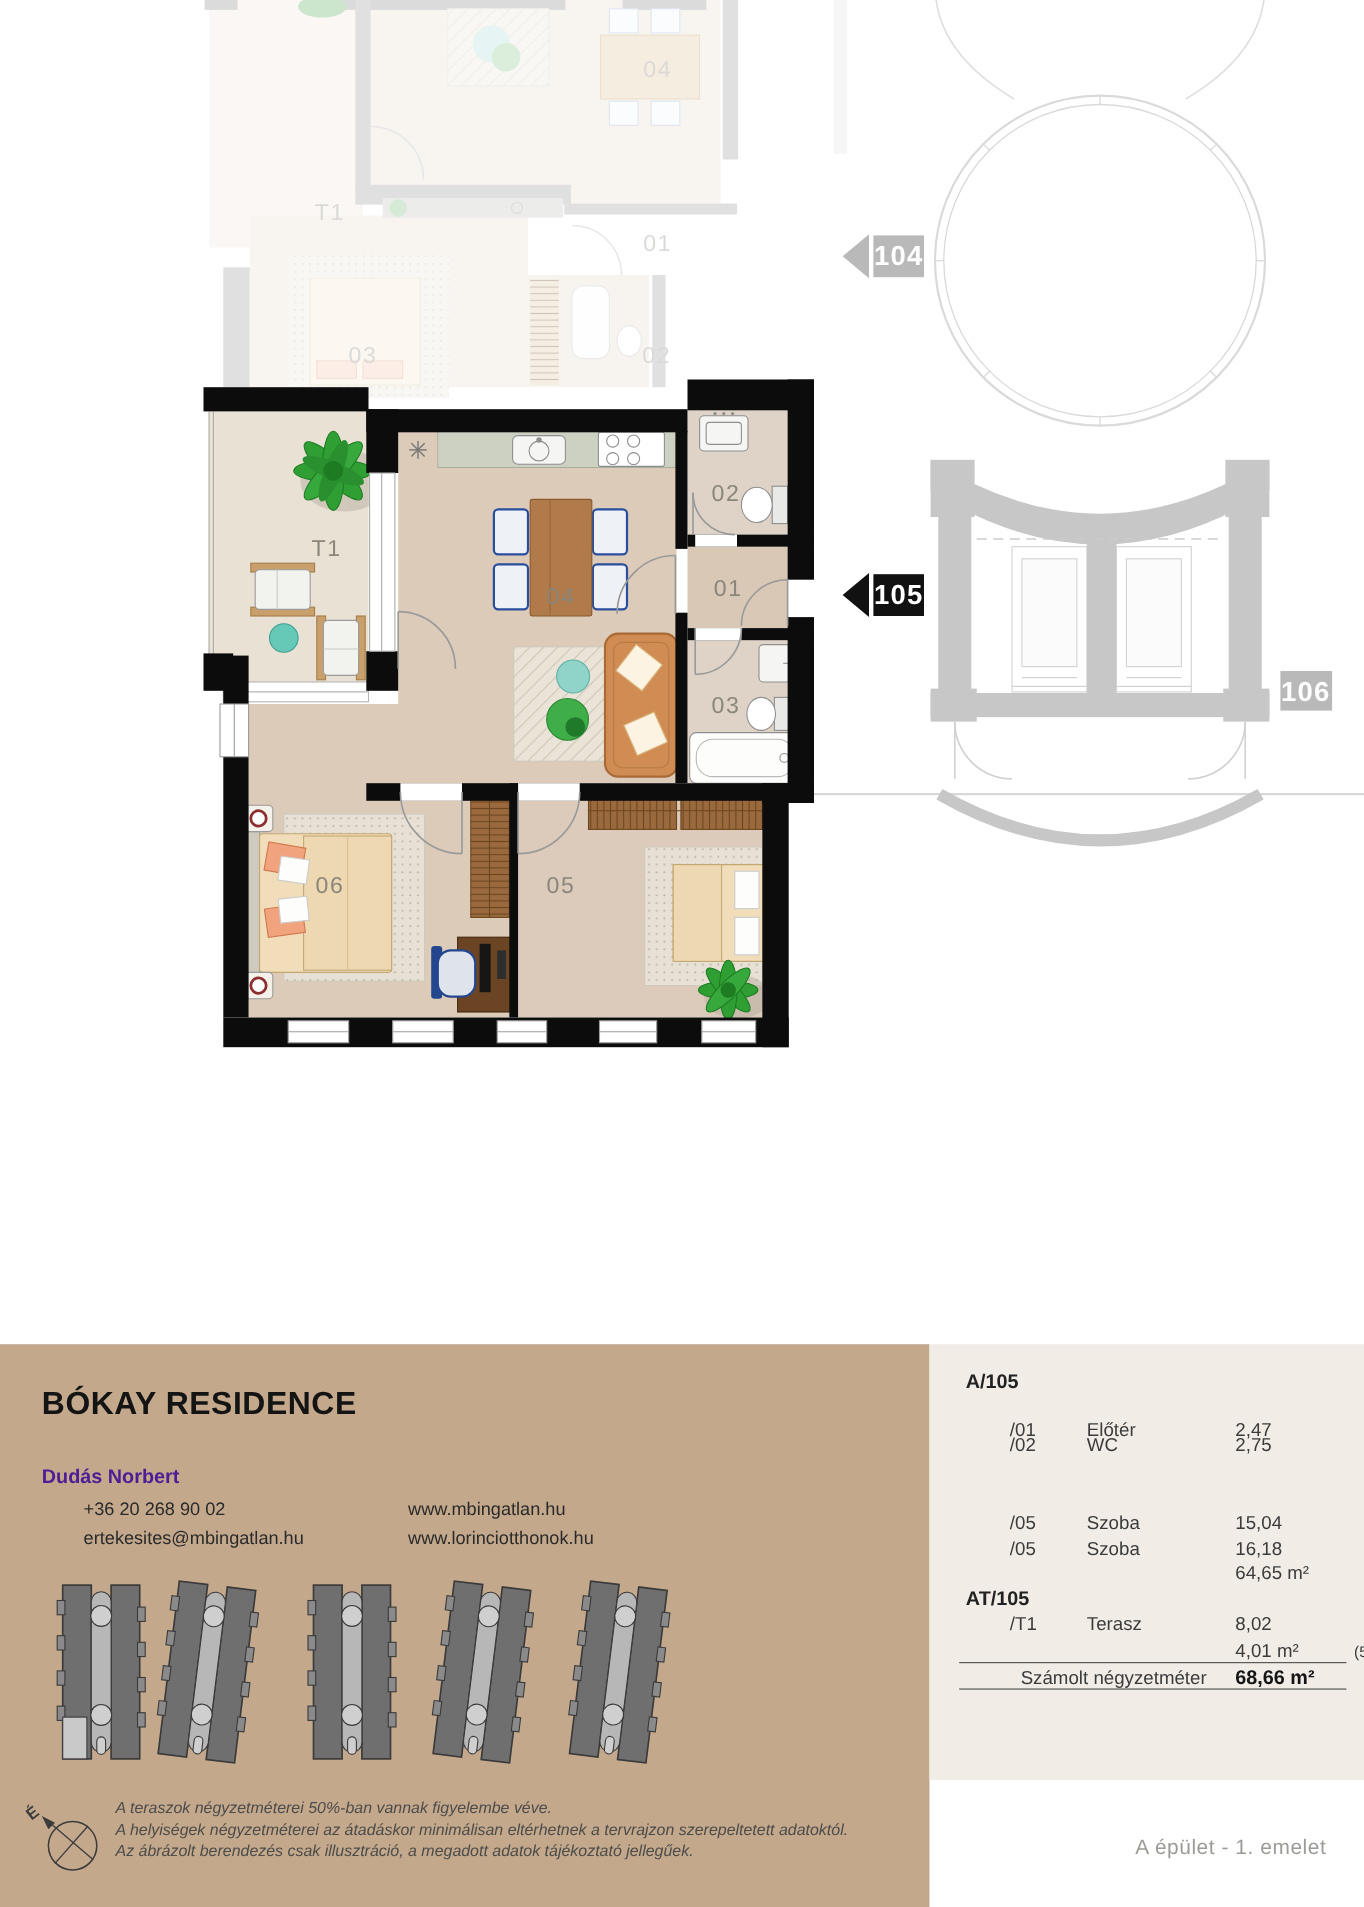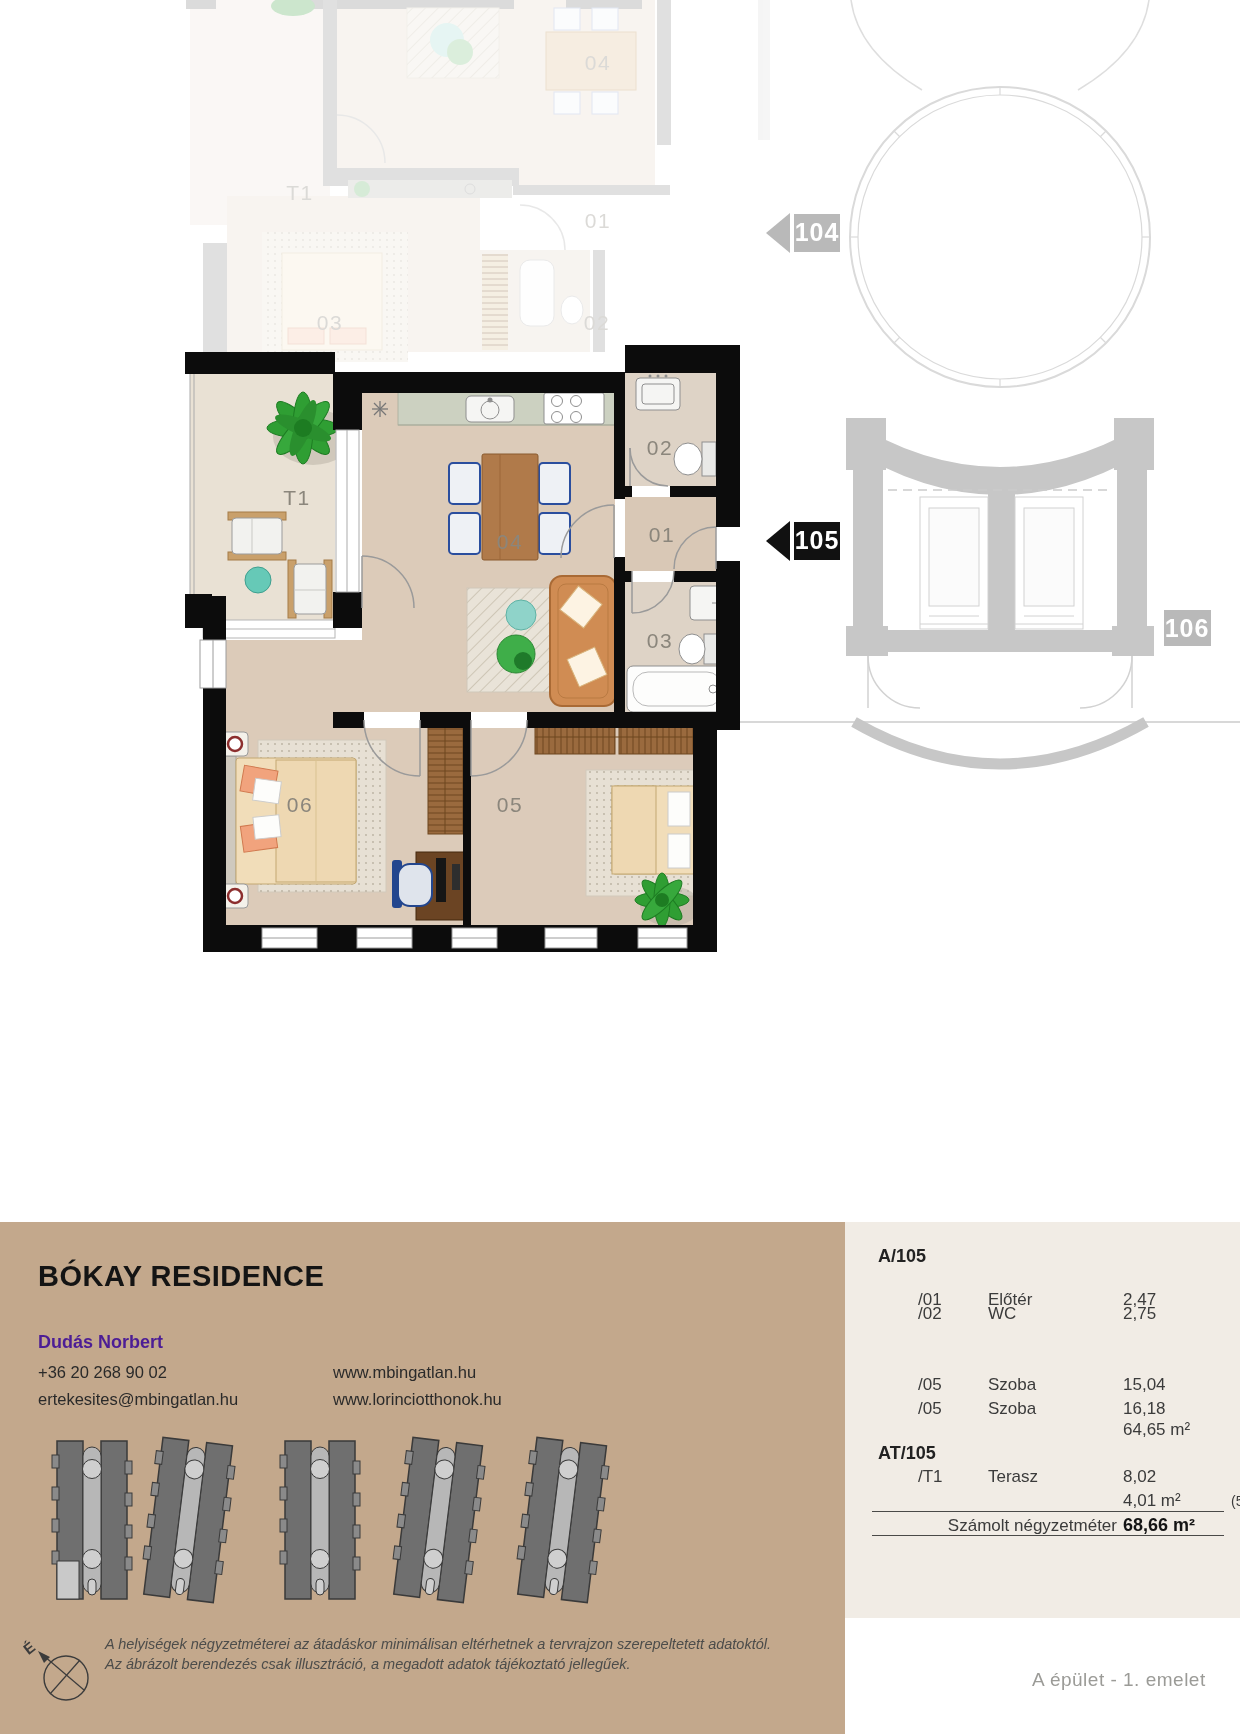--- a/index.html
+++ b/index.html
@@ -8,39 +8,39 @@
   .page{position:absolute;inset:0;}
   svg text{font-family:"Liberation Sans","DejaVu Sans",sans-serif;}
   .room-lbl{fill:#8b867c;font-size:21px;letter-spacing:1.5px;}
   .marker-txt{fill:#ffffff;font-size:25px;font-weight:bold;letter-spacing:1px;}
   
   .bottom{position:absolute;left:0;top:1222px;width:1240px;height:512px;}
   .panel-left{position:absolute;left:0;top:0;width:845px;height:512px;background:#c3a88c;}
   .panel-right{position:absolute;left:845px;top:0;width:395px;height:396px;background:#f1ece5;}
   .title{position:absolute;left:38px;top:38px;font-size:29px;font-weight:800;color:#141414;letter-spacing:.5px;}
   .agent{position:absolute;left:38px;top:110px;font-size:18px;font-weight:bold;color:#4c1d95;}
-  .contact{position:absolute;font-size:16.5px;color:#2a2a2a;}
+  .contact{position:absolute;font-size:16.5px;color:#2a2a2a;margin-left:38px;}
   .c-phone{left:38px;top:141px;}
   .c-email{left:38px;top:168px;}
   .c-web1{left:333px;top:141px;}
   .c-web2{left:333px;top:168px;}
   .buildings{position:absolute;left:40px;top:213px;}
   .compass{position:absolute;left:22px;top:412px;}
   .disclaimer{position:absolute;left:105px;top:413px;font-size:14.5px;line-height:19.5px;
               font-style:italic;color:#4c4c4a;}
   
   .t-head{position:absolute;left:33px;font-size:18px;font-weight:bold;color:#222;}
   .t-row{position:absolute;left:0;width:395px;height:22px;font-size:17px;color:#3b3b3b;}
   .t-code{position:absolute;left:73px;}
   .t-name{position:absolute;left:143px;}
   .t-val{position:absolute;left:278px;}
   .t-sub{position:absolute;left:278px;font-size:17px;color:#3b3b3b;}
   .t-note{position:absolute;left:343px;font-size:14px;color:#3b3b3b;margin-left:43px;}
   .t-rule{position:absolute;left:27px;width:352px;height:0;border-top:1.6px solid #4a4a48;}
-  .t-total-label{position:absolute;left:42px;width:230px;text-align:right;font-size:17px;color:#3b3b3b;}
+  .t-total-label{position:absolute;left:22px;width:230px;text-align:right;font-size:17px;color:#3b3b3b;}
   .t-total-val{position:absolute;left:278px;font-size:18px;font-weight:bold;color:#141414;}
   .t-footer{position:absolute;left:187px;top:447px;font-size:19px;color:#9b9b97;letter-spacing:.5px;}
 </style>
 </head>
 <body>
 
 <div class="page">
 
 
 <svg width="1240" height="1222" viewBox="0 0 1240 1222">
@@ -512,20 +512,21 @@
 
     <svg class="compass" width="80" height="80" viewBox="0 0 80 80">
       <circle cx="44" cy="44" r="22" fill="none" stroke="#3c3c3c" stroke-width="1.4"></circle>
       <line x1="28" y1="60" x2="58" y2="26" stroke="#3c3c3c" stroke-width="1.2"></line>
       <line x1="62" y1="56" x2="22" y2="22" stroke="#3c3c3c" stroke-width="1.2"></line>
       <polygon points="16,17 28,23 22,29" fill="#3c3c3c"></polygon>
       <text x="2" y="18" font-size="15" font-weight="bold" fill="#3c3c3c" transform="rotate(-38 9 13)">É</text>
     </svg>
 
     <div class="disclaimer">
+      <div>A teraszok négyzetméterei 50%-ban vannak figyelembe véve.</div>
       <div>A helyiségek négyzetméterei az átadáskor minimálisan eltérhetnek a tervrajzon szerepeltetett adatoktól.</div>
       <div>Az ábrázolt berendezés csak illusztráció, a megadott adatok tájékoztató jellegűek.</div>
     </div>
   </div>
 
   <div class="panel-right">
     <div class="t-head" style="top:24px">A/105</div>
 
     <div class="t-row" style="top:68px">
       <span class="t-code">/01</span>

